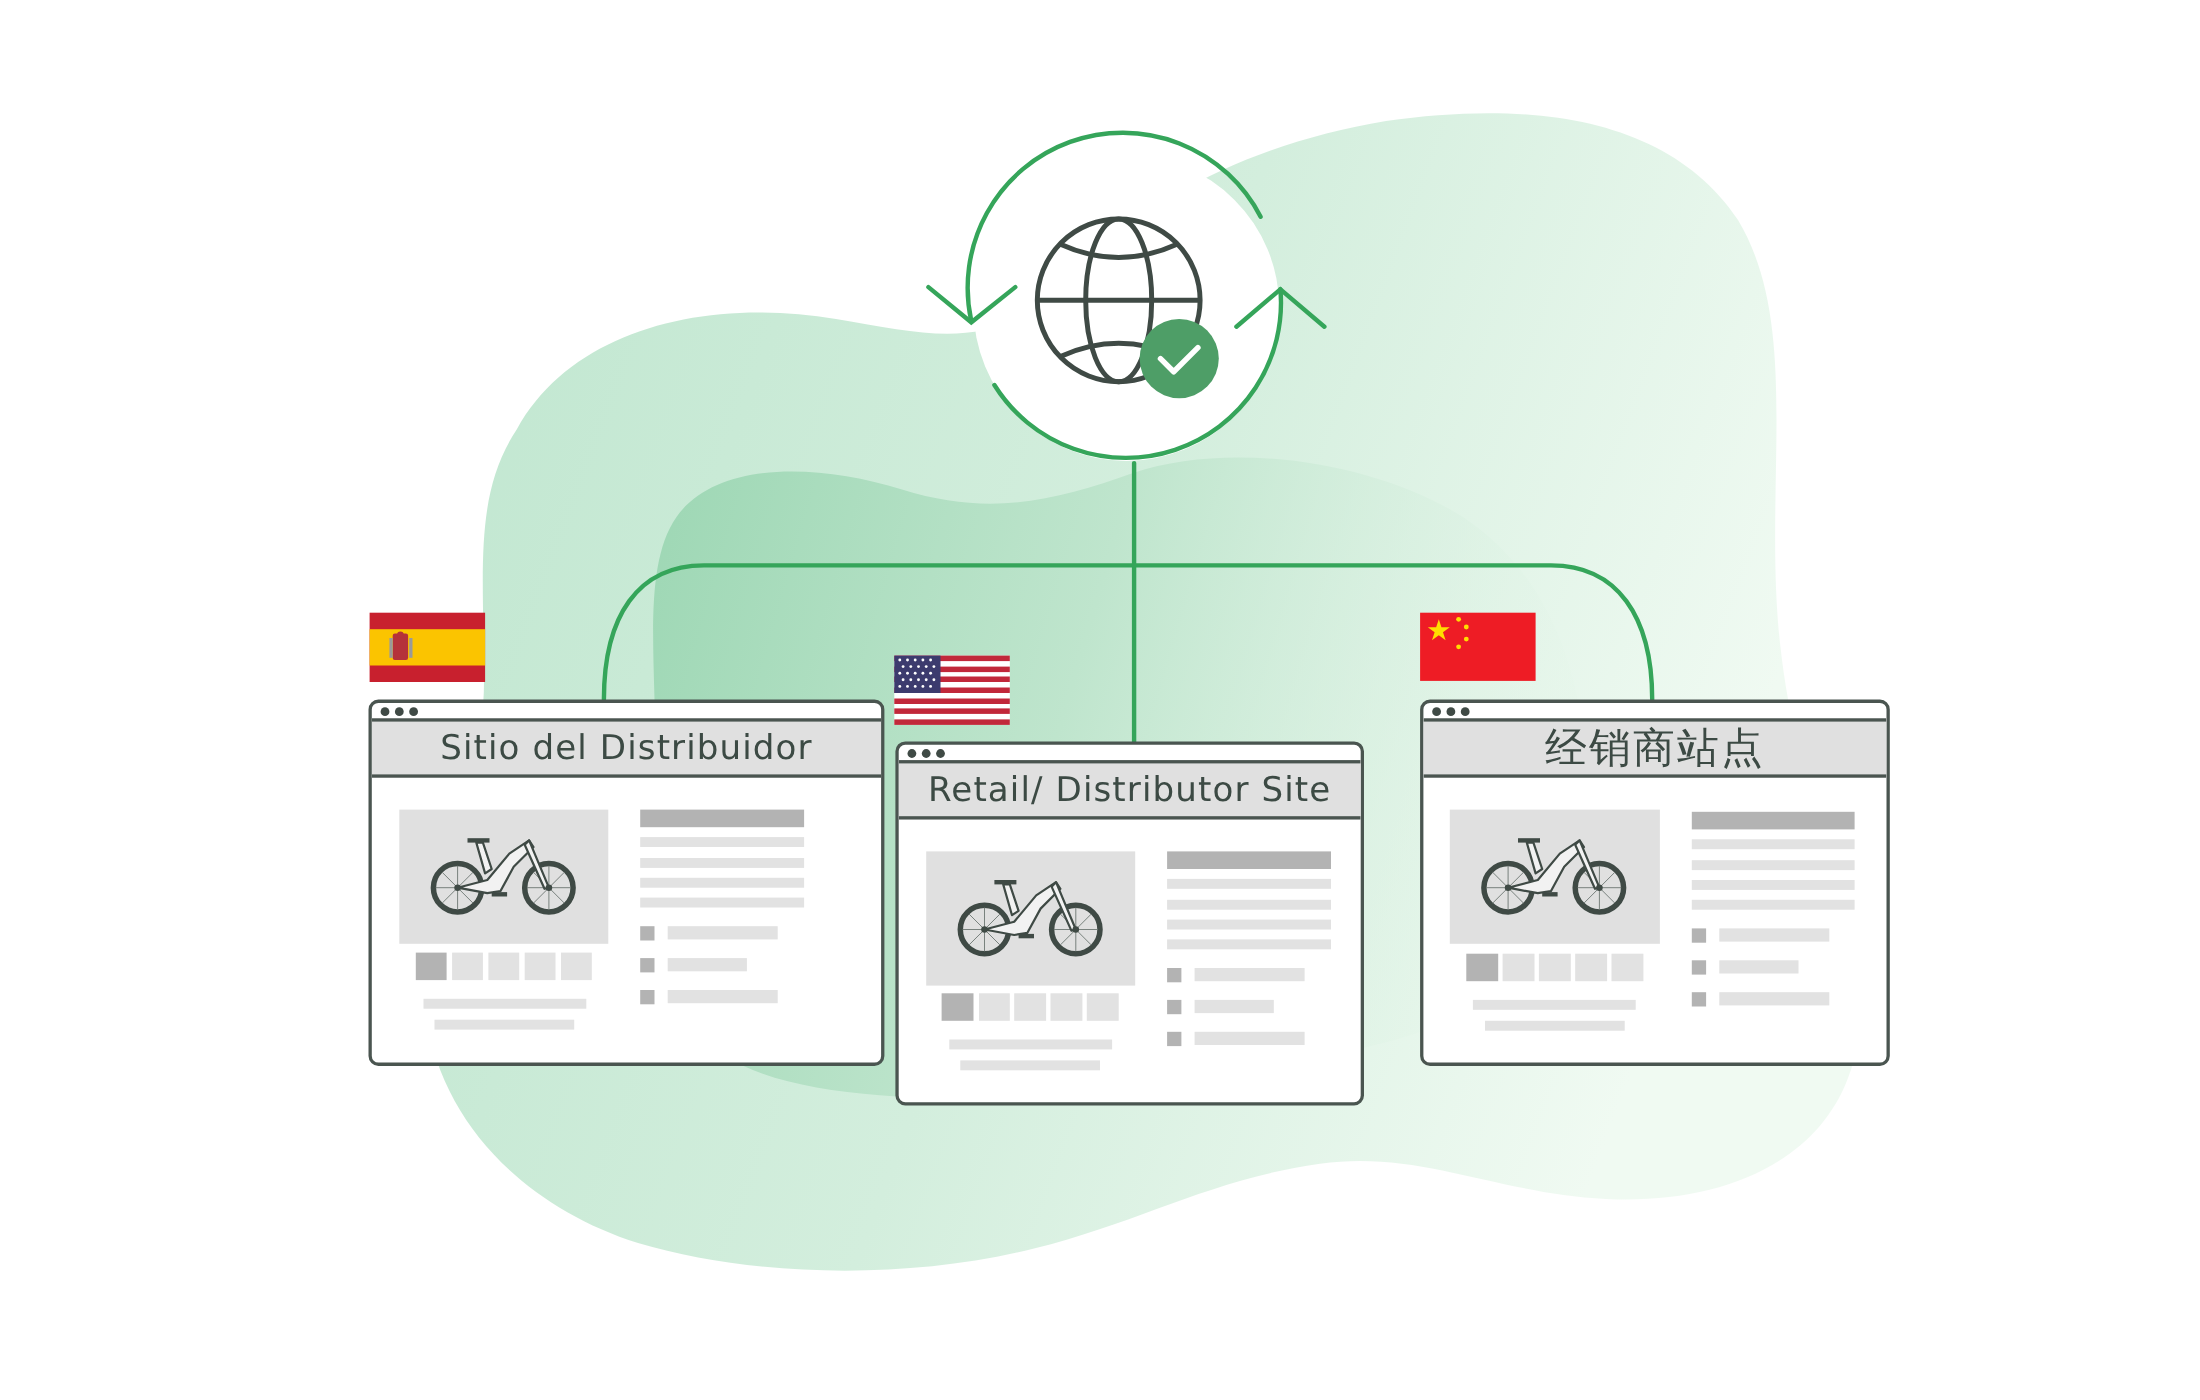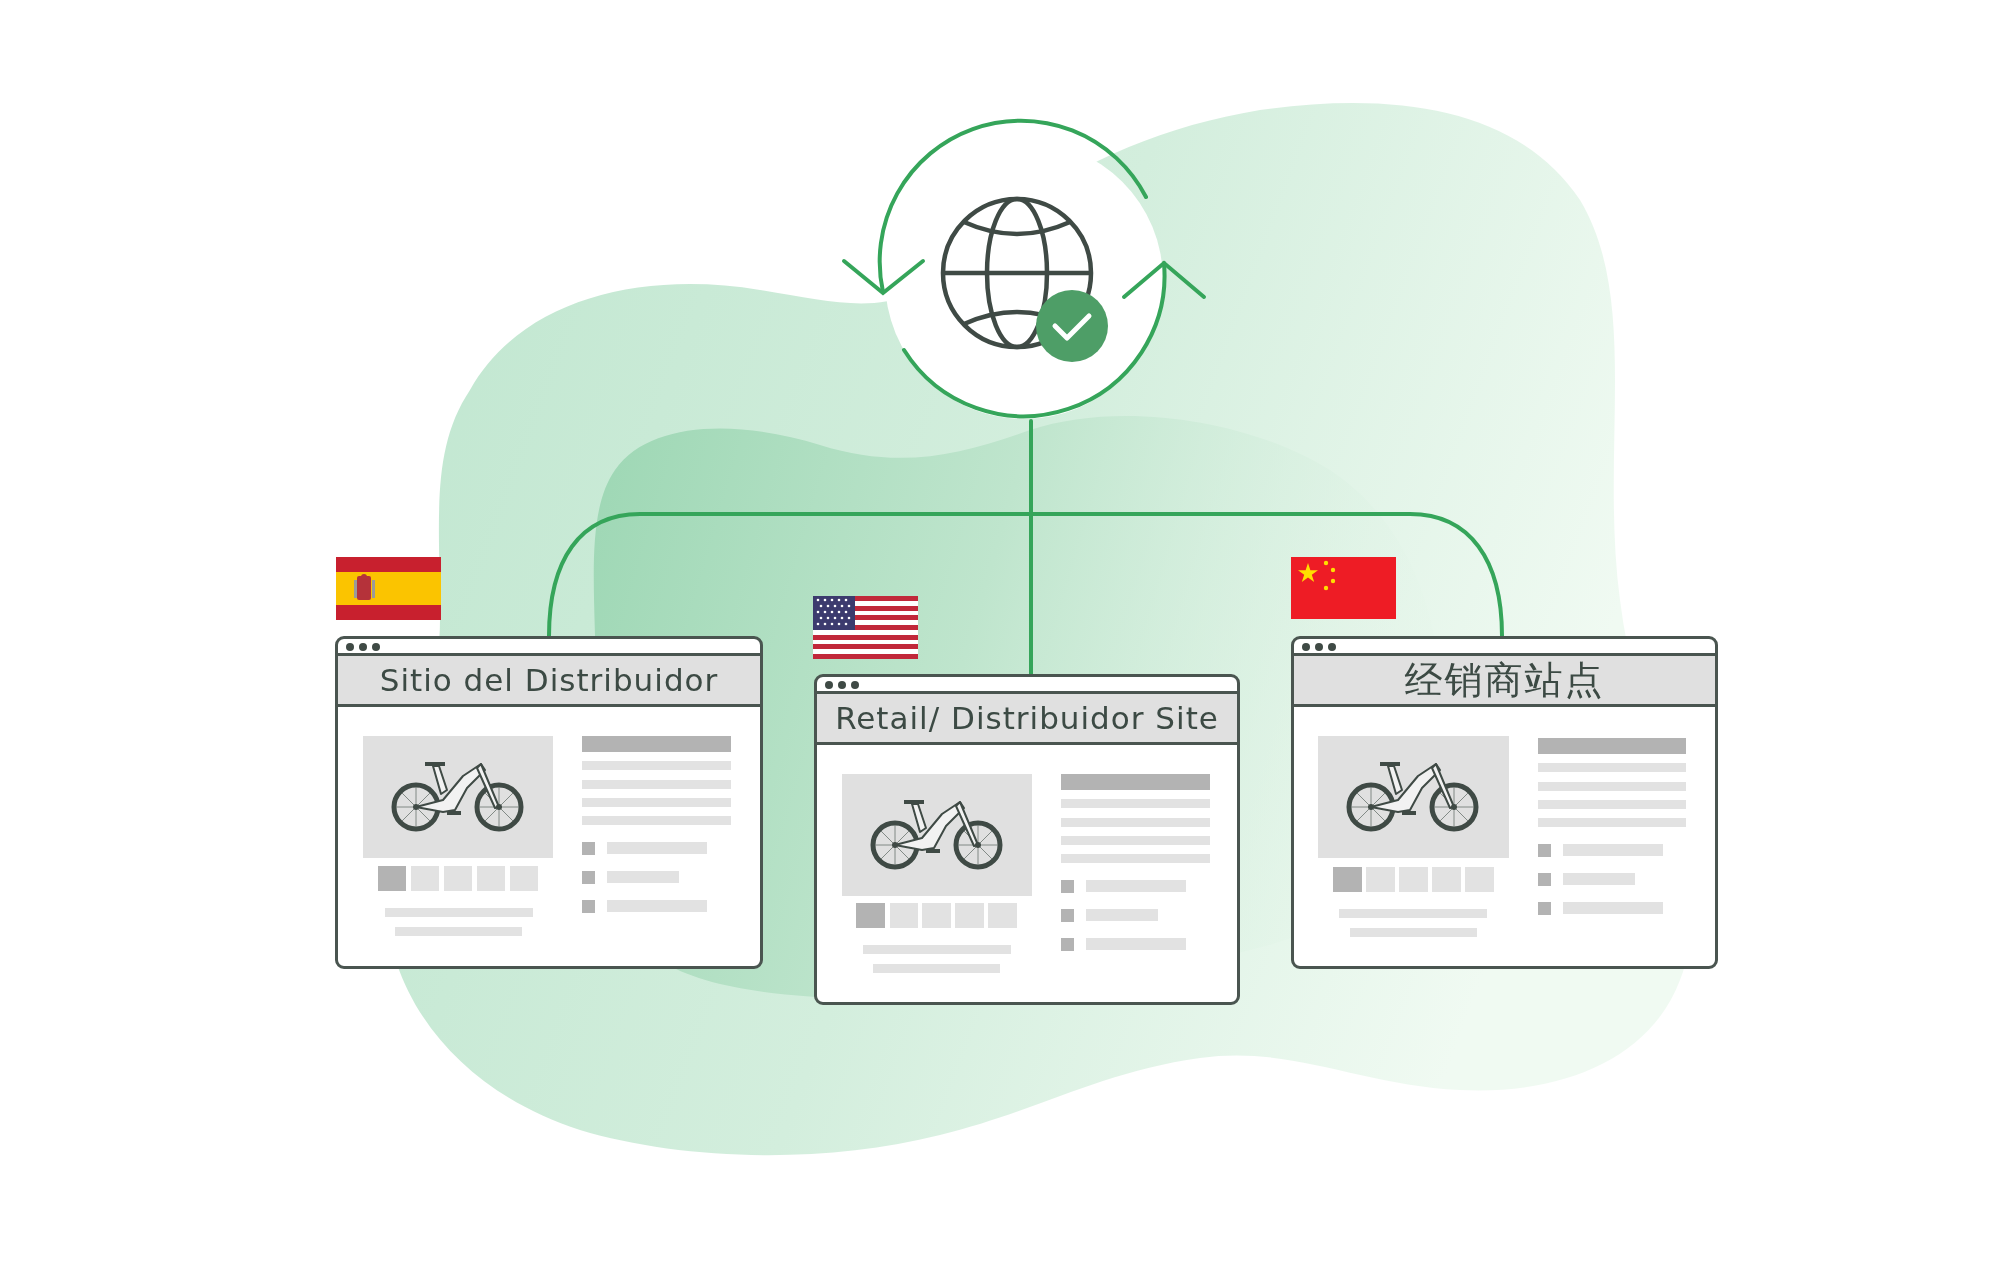--- a/index.html
+++ b/index.html
@@ -142,21 +142,21 @@
   <g>
     <rect x="1291" y="557" width="105" height="62" fill="#ee1c25"></rect>
     <polygon fill="#ffde00" points="1308,563 1310.4,570.2 1318,570.2 1311.8,574.8 1314.2,582 1308,577.5 1301.8,582 1304.2,574.8 1298,570.2 1305.6,570.2"></polygon>
     <circle cx="1326" cy="563" r="2.2" fill="#ffde00"></circle>
     <circle cx="1333" cy="570" r="2.2" fill="#ffde00"></circle>
     <circle cx="1333" cy="581" r="2.2" fill="#ffde00"></circle>
     <circle cx="1326" cy="588" r="2.2" fill="#ffde00"></circle>
   </g>
 </svg>
 
-<div class="card" style="left:335px; top:636px; width:428px; height:333px;">
+<div class="card" style="left:335px; top:636px; width:469px; height:333px;">
   <div class="dots">
       <span class="dot"></span>
       <span class="dot"></span>
       <span class="dot"></span>
     </div>
   <div class="header">
     <span class="title">Sitio del Distribuidor</span>
   </div>
   <div class="img-box" style="left:25px; top:97px; width:190px; height:122px;">
     <svg width="190" height="122" viewBox="0 0 190 122">
@@ -208,21 +208,21 @@
   <div class="blk" style="left:269px; top:261px; width:100px; height:12px;"></div>
 </div>
 
 <div class="card" style="left:814px; top:674px; width:426px; height:331px;">
   <div class="dots">
       <span class="dot"></span>
       <span class="dot"></span>
       <span class="dot"></span>
     </div>
   <div class="header">
-    <span class="title">Retail/ Distribuidor Site</span>
+    <span class="title">Retail/ Distributor Site</span>
   </div>
   <div class="img-box" style="left:25px; top:97px; width:190px; height:122px;">
     <svg width="190" height="122" viewBox="0 0 190 122">
       <g fill="none" stroke="#3f4a45">
         <circle cx="53" cy="71" r="22" stroke-width="5"></circle>
         <circle cx="136" cy="71" r="22" stroke-width="5"></circle>
         <g stroke-width="0.8" stroke="#6a746f">
           <line x1="33" y1="71" x2="73" y2="71"></line>
             <line x1="53" y1="51" x2="53" y2="91"></line>
           <line x1="39" y1="57" x2="67" y2="85"></line>

